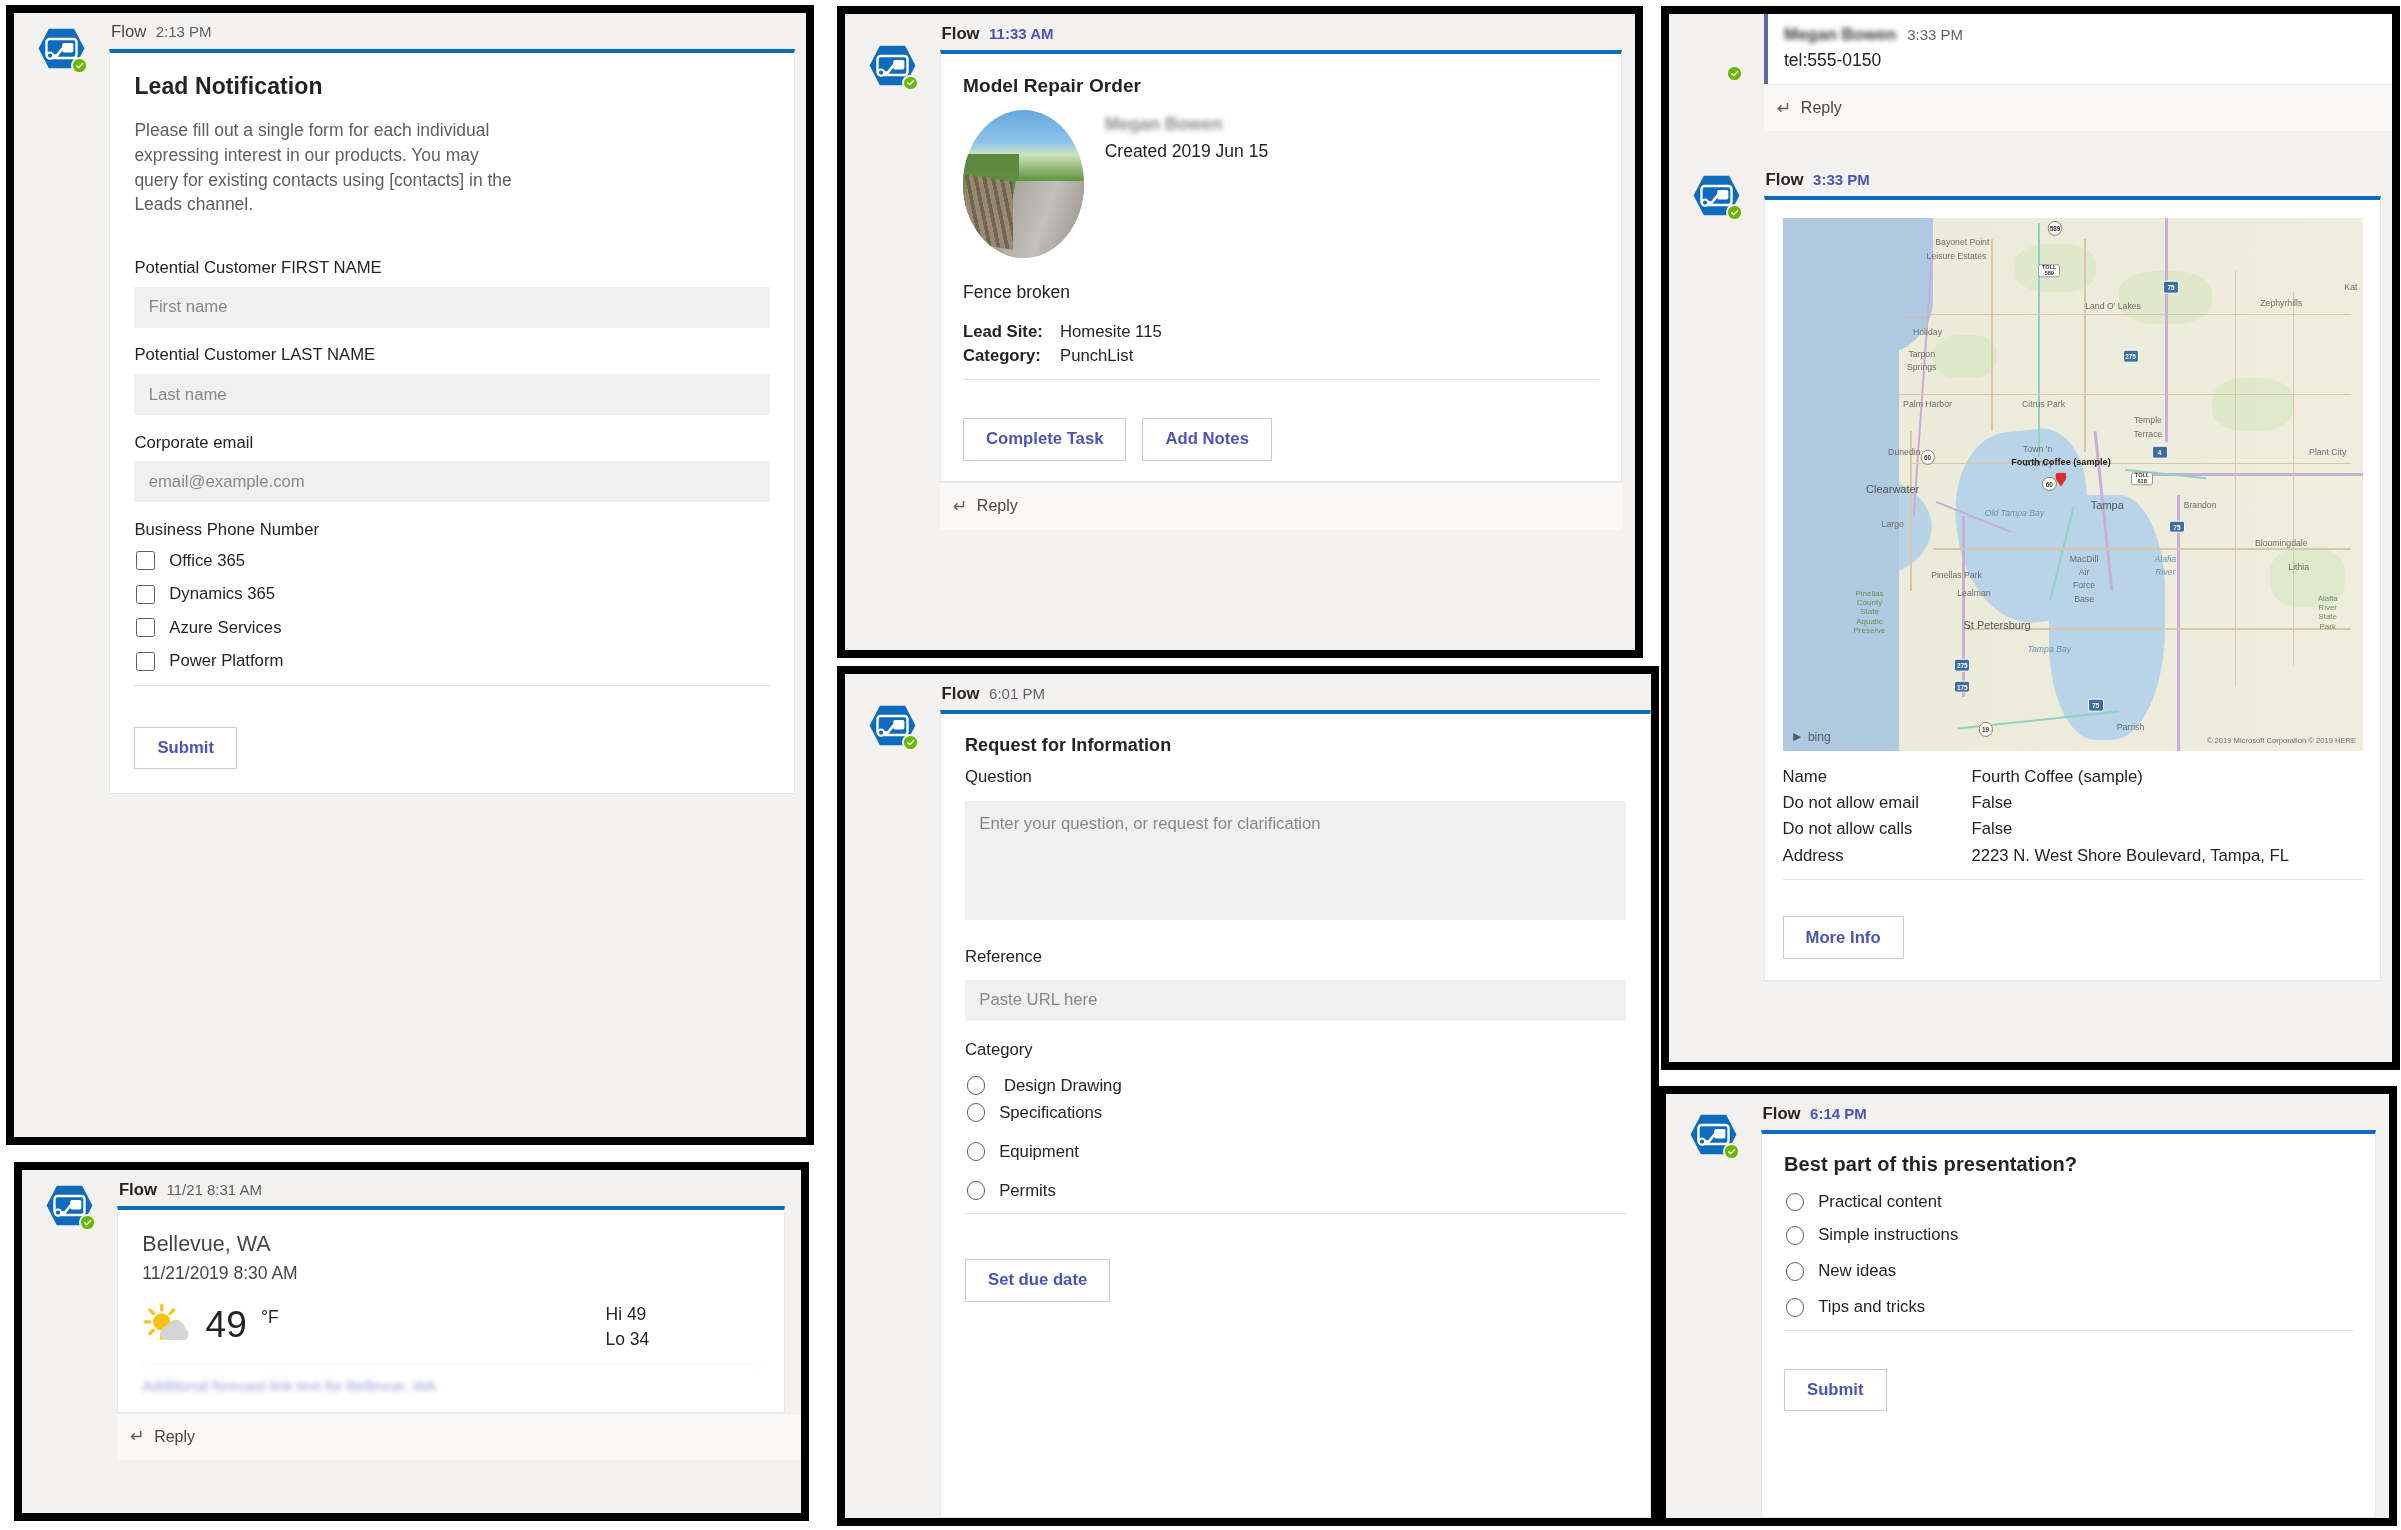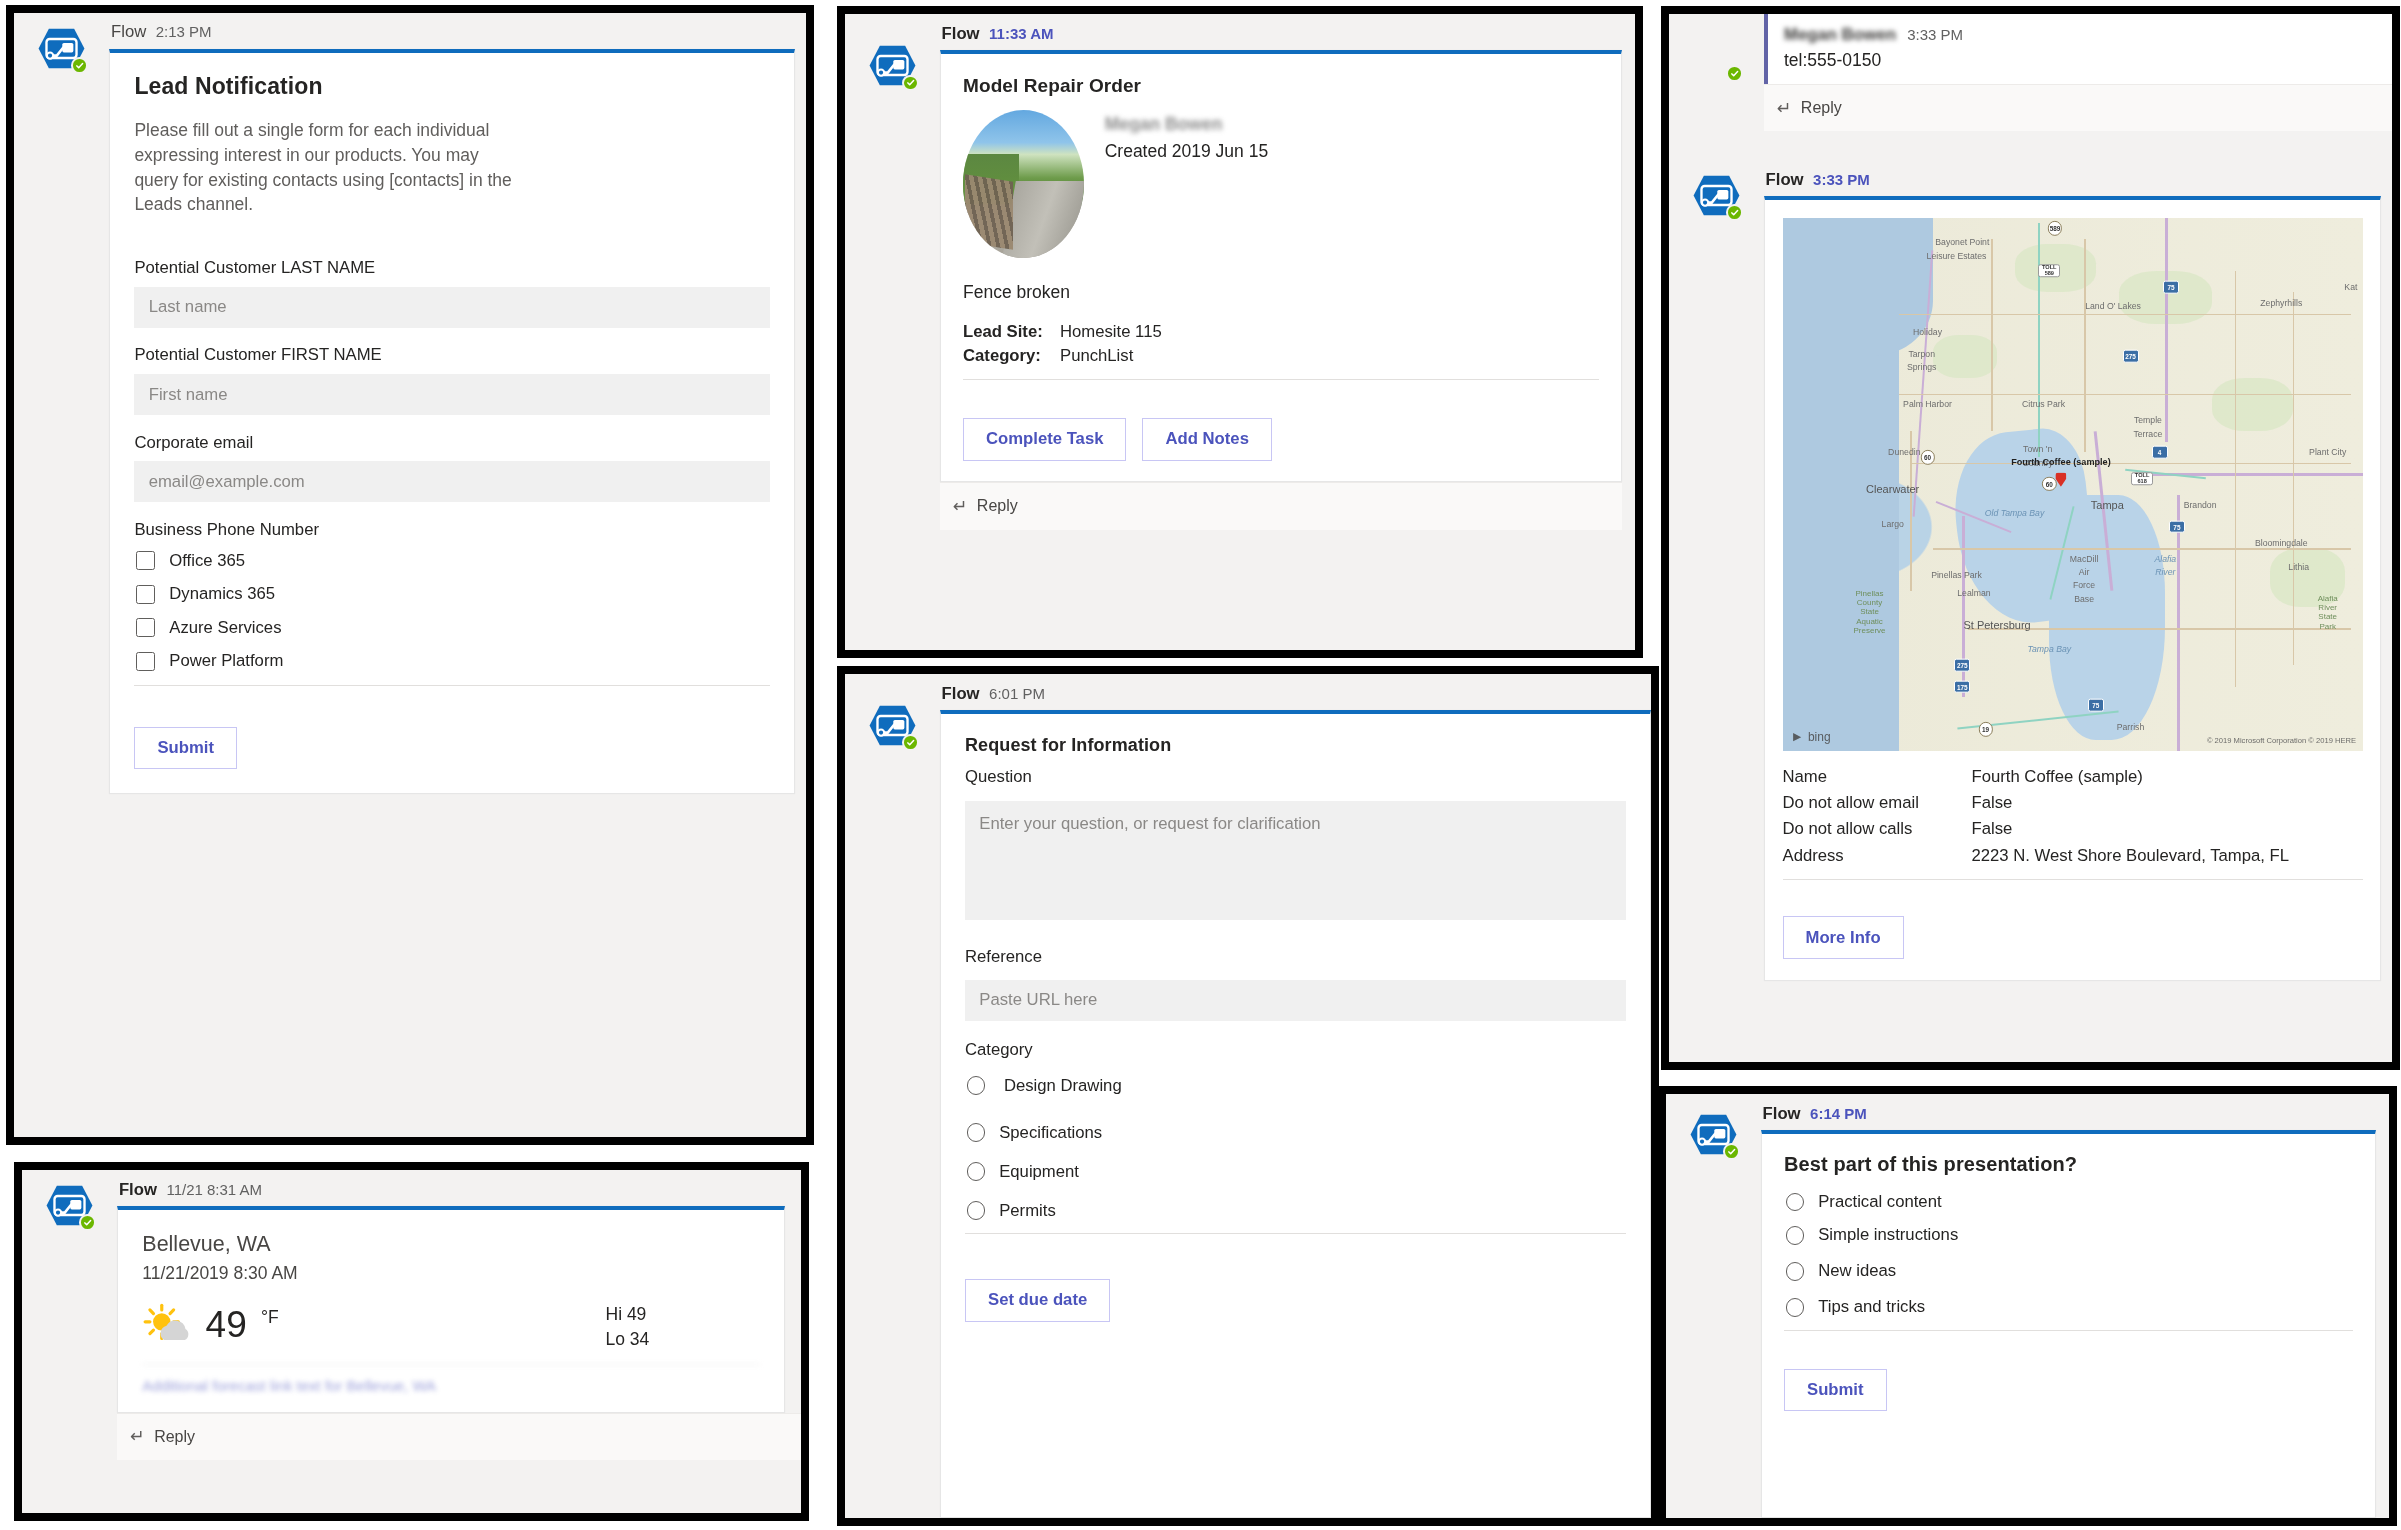--- a/index.html
+++ b/index.html
@@ -397,26 +397,26 @@
           <span class="sender" style="font-weight:400;color:#484644;">Flow</span>
           <span class="timestamp">2:13 PM</span>
         </div>
 
         <div class="card">
           <div class="card-body">
             <div class="card-title">Lead Notification</div>
             <p class="card-text">Please fill out a single form for each individual expressing interest in our products. You may query for existing contacts using [contacts] in the Leads channel.</p>
 
             <div>
+              <div class="field-label">Potential Customer FIRST NAME</div>
+              <div class="input-box">First name</div>
+            </div>
+            <div>
               <div class="field-label">Potential Customer LAST NAME</div>
               <div class="input-box">Last name</div>
-            </div>
-            <div>
-              <div class="field-label">Potential Customer FIRST NAME</div>
-              <div class="input-box">First name</div>
             </div>
             <div>
               <div class="field-label">Corporate email</div>
               <div class="input-box">email@example.com</div>
             </div>
             <div>
               <div class="field-label">Business Phone Number</div>
             </div>
 
             <div style="margin-top:11px;">
@@ -620,21 +620,21 @@
             <div class="card-title med">Request for Information</div>
 
             <div class="field-label" style="margin-bottom:14.3px;">Question</div>
             <div class="input-box tall" style="margin-bottom:27px;">Enter your question, or request for clarification</div>
 
             <div class="field-label" style="margin-bottom:12.7px;">Reference</div>
             <div class="input-box" style="margin-bottom:19px;">Paste URL here</div>
 
             <div class="field-label" style="margin-bottom:16px;">Category</div>
 
-            <div class="choice-row" style="margin-bottom:27px;gap:19px;">
+            <div class="choice-row" style="margin-bottom:7px;gap:19px;">
               <span class="rb"></span>
               <span>Design Drawing</span>
             </div>
             <div class="choice-row" style="margin-bottom:19px;">
               <span class="rb"></span>
               <span>Specifications</span>
             </div>
             <div class="choice-row" style="margin-bottom:19px;">
               <span class="rb"></span>
               <span>Equipment</span>

